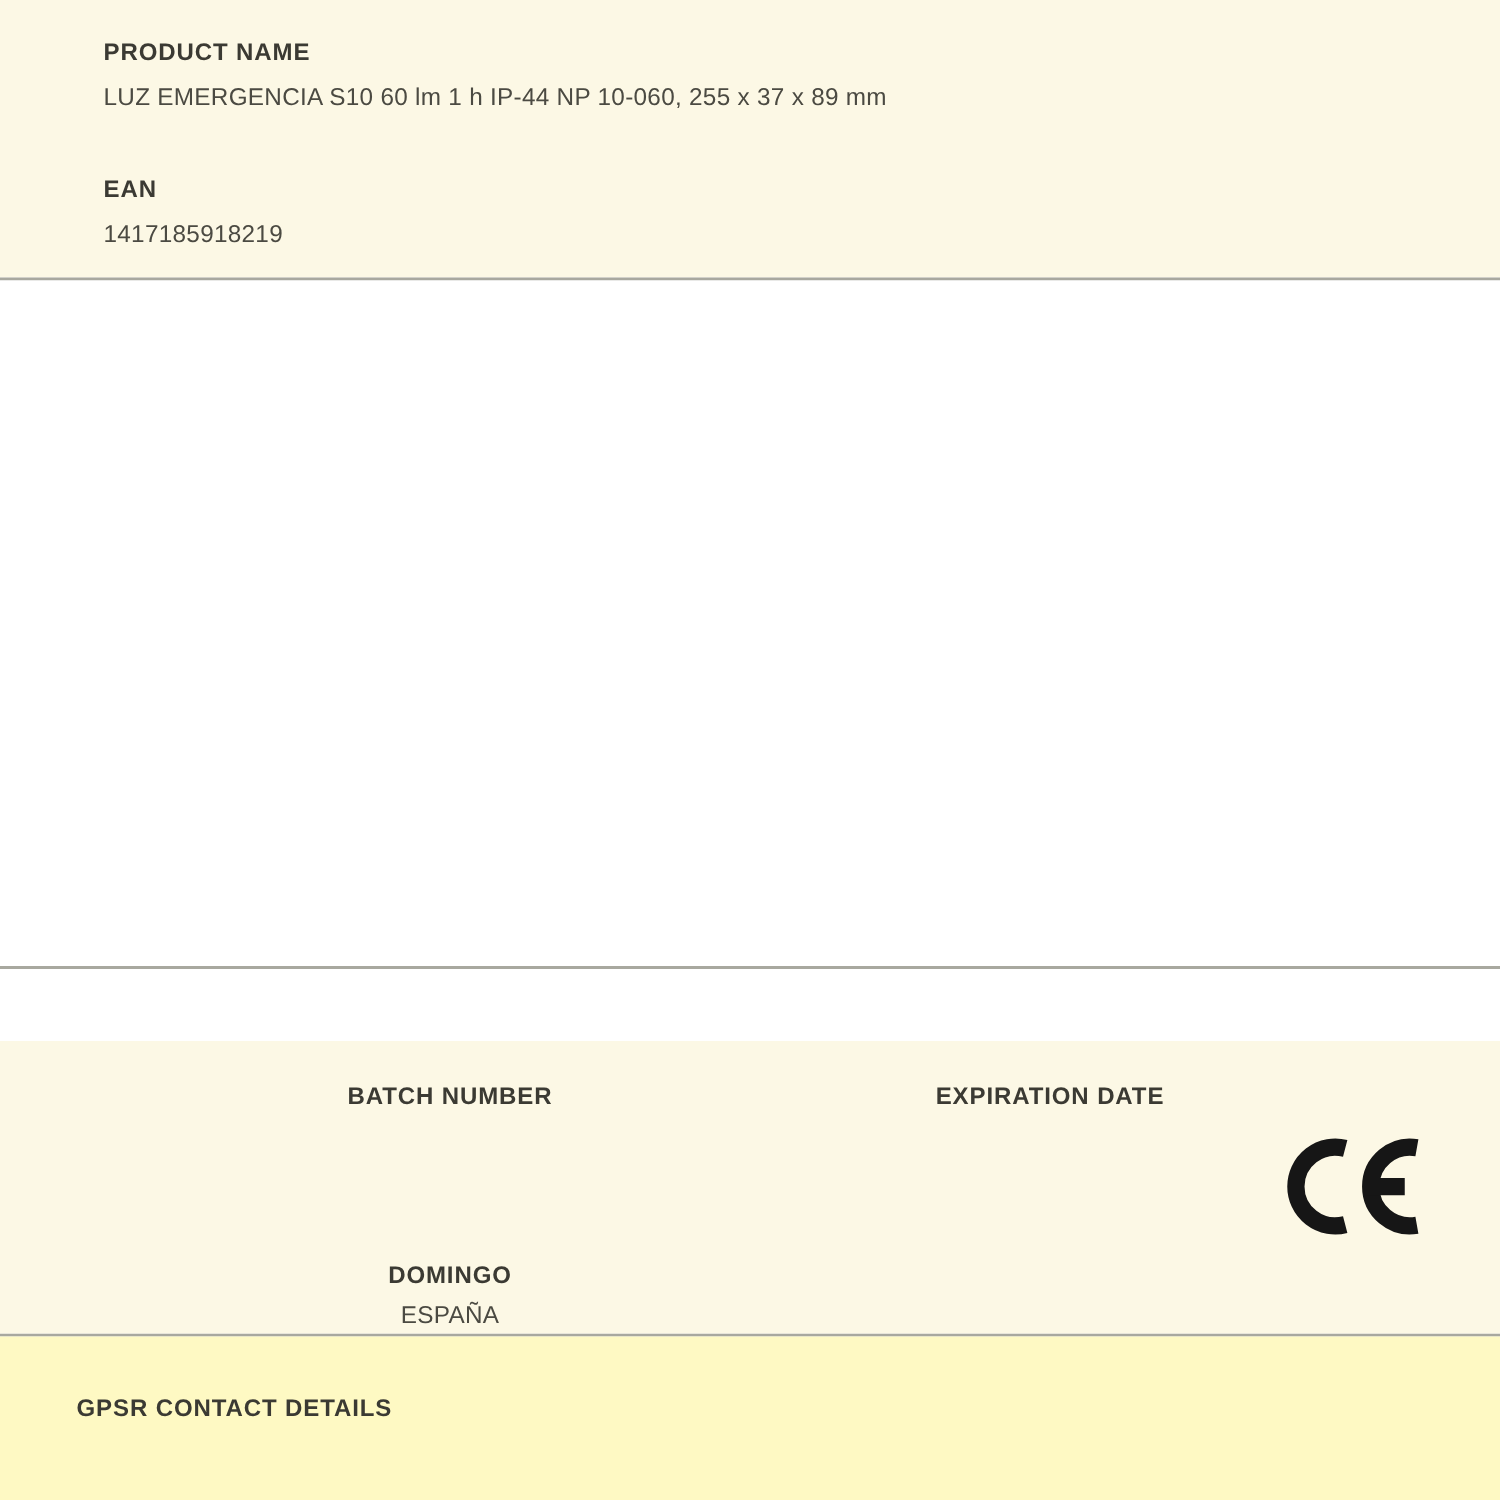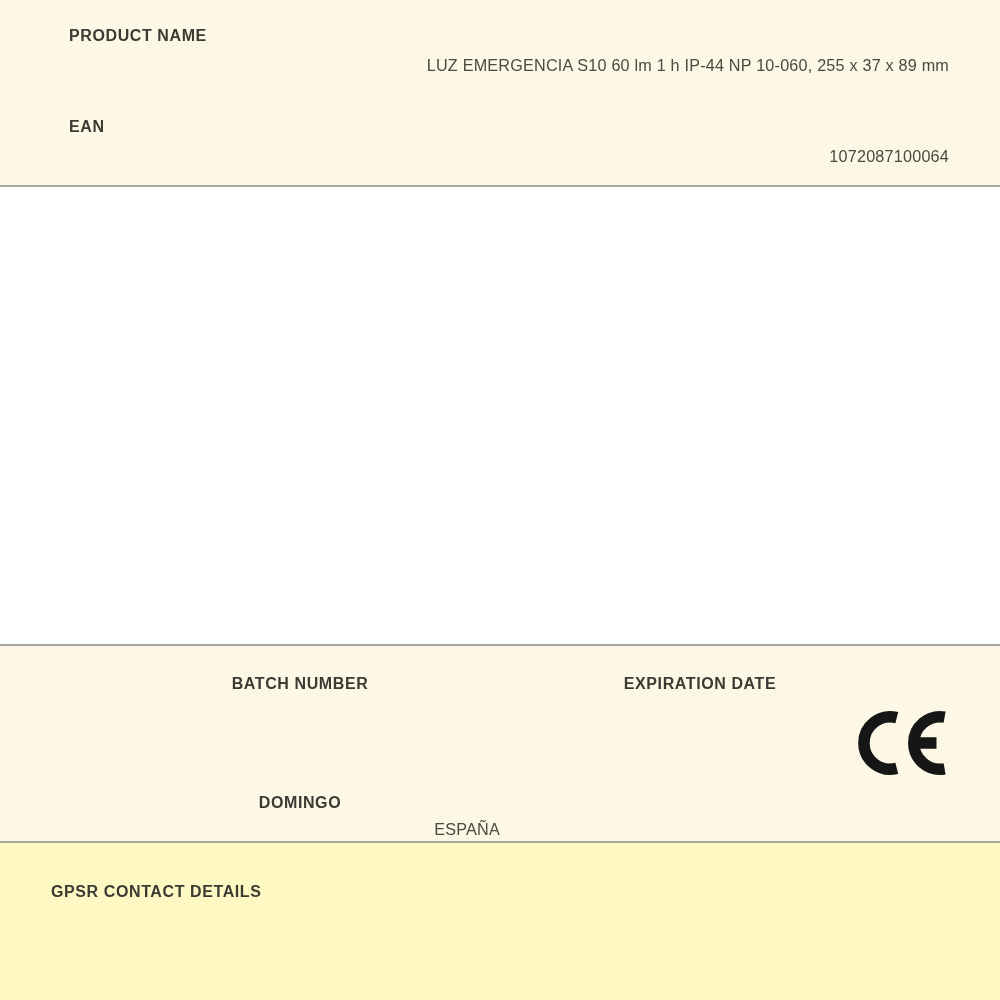--- a/index.html
+++ b/index.html
@@ -28,40 +28,40 @@
   .sec-blank {
     height: 457px;
     background: #ffffff;
   }
   .sec-mid {
     height: 195px;
     background: #fcf8e5;
     position: relative;
     box-sizing: border-box;
     padding-top: 28px;
+    margin-top: 48px;
   }
   .sec-bottom {
     height: 157px;
     background: #fef9c3;
     position: relative;
     box-sizing: border-box;
   }
   .field-label {
     font-size: 16px;
     font-weight: 700;
     letter-spacing: 0.6px;
     color: #3b3a33;
     line-height: 19px;
   }
   .field-value {
     font-size: 16.2px;
     letter-spacing: 0.2px;
     color: #4b4a42;
     line-height: 19px;
-    text-align: right;
   }
   .sec-top .field-value { margin-top: 11px; }
   .sec-top .ean-label { margin-top: 42px; }
 
   .mid-row {
     display: flex;
     margin-left: 100px;
     width: 800px;
   }
   .mid-cell {
@@ -95,21 +95,21 @@
     color: #4b4a42;
   }
 </style>
 </head>
 <body>
 
 <div class="sec-top">
   <div class="field-label">PRODUCT NAME</div>
   <div class="field-value">LUZ EMERGENCIA S10 60 lm 1 h IP-44 NP 10-060, 255 x 37 x 89 mm</div>
   <div class="field-label ean-label">EAN</div>
-  <div class="field-value">1072087100064</div>
+  <div class="field-value">1417185918219</div>
 </div>
 
 <div class="divider"></div>
 
 <div class="sec-blank"></div>
 
 <div class="divider"></div>
 
 <div class="sec-mid">
   <div class="mid-row">

